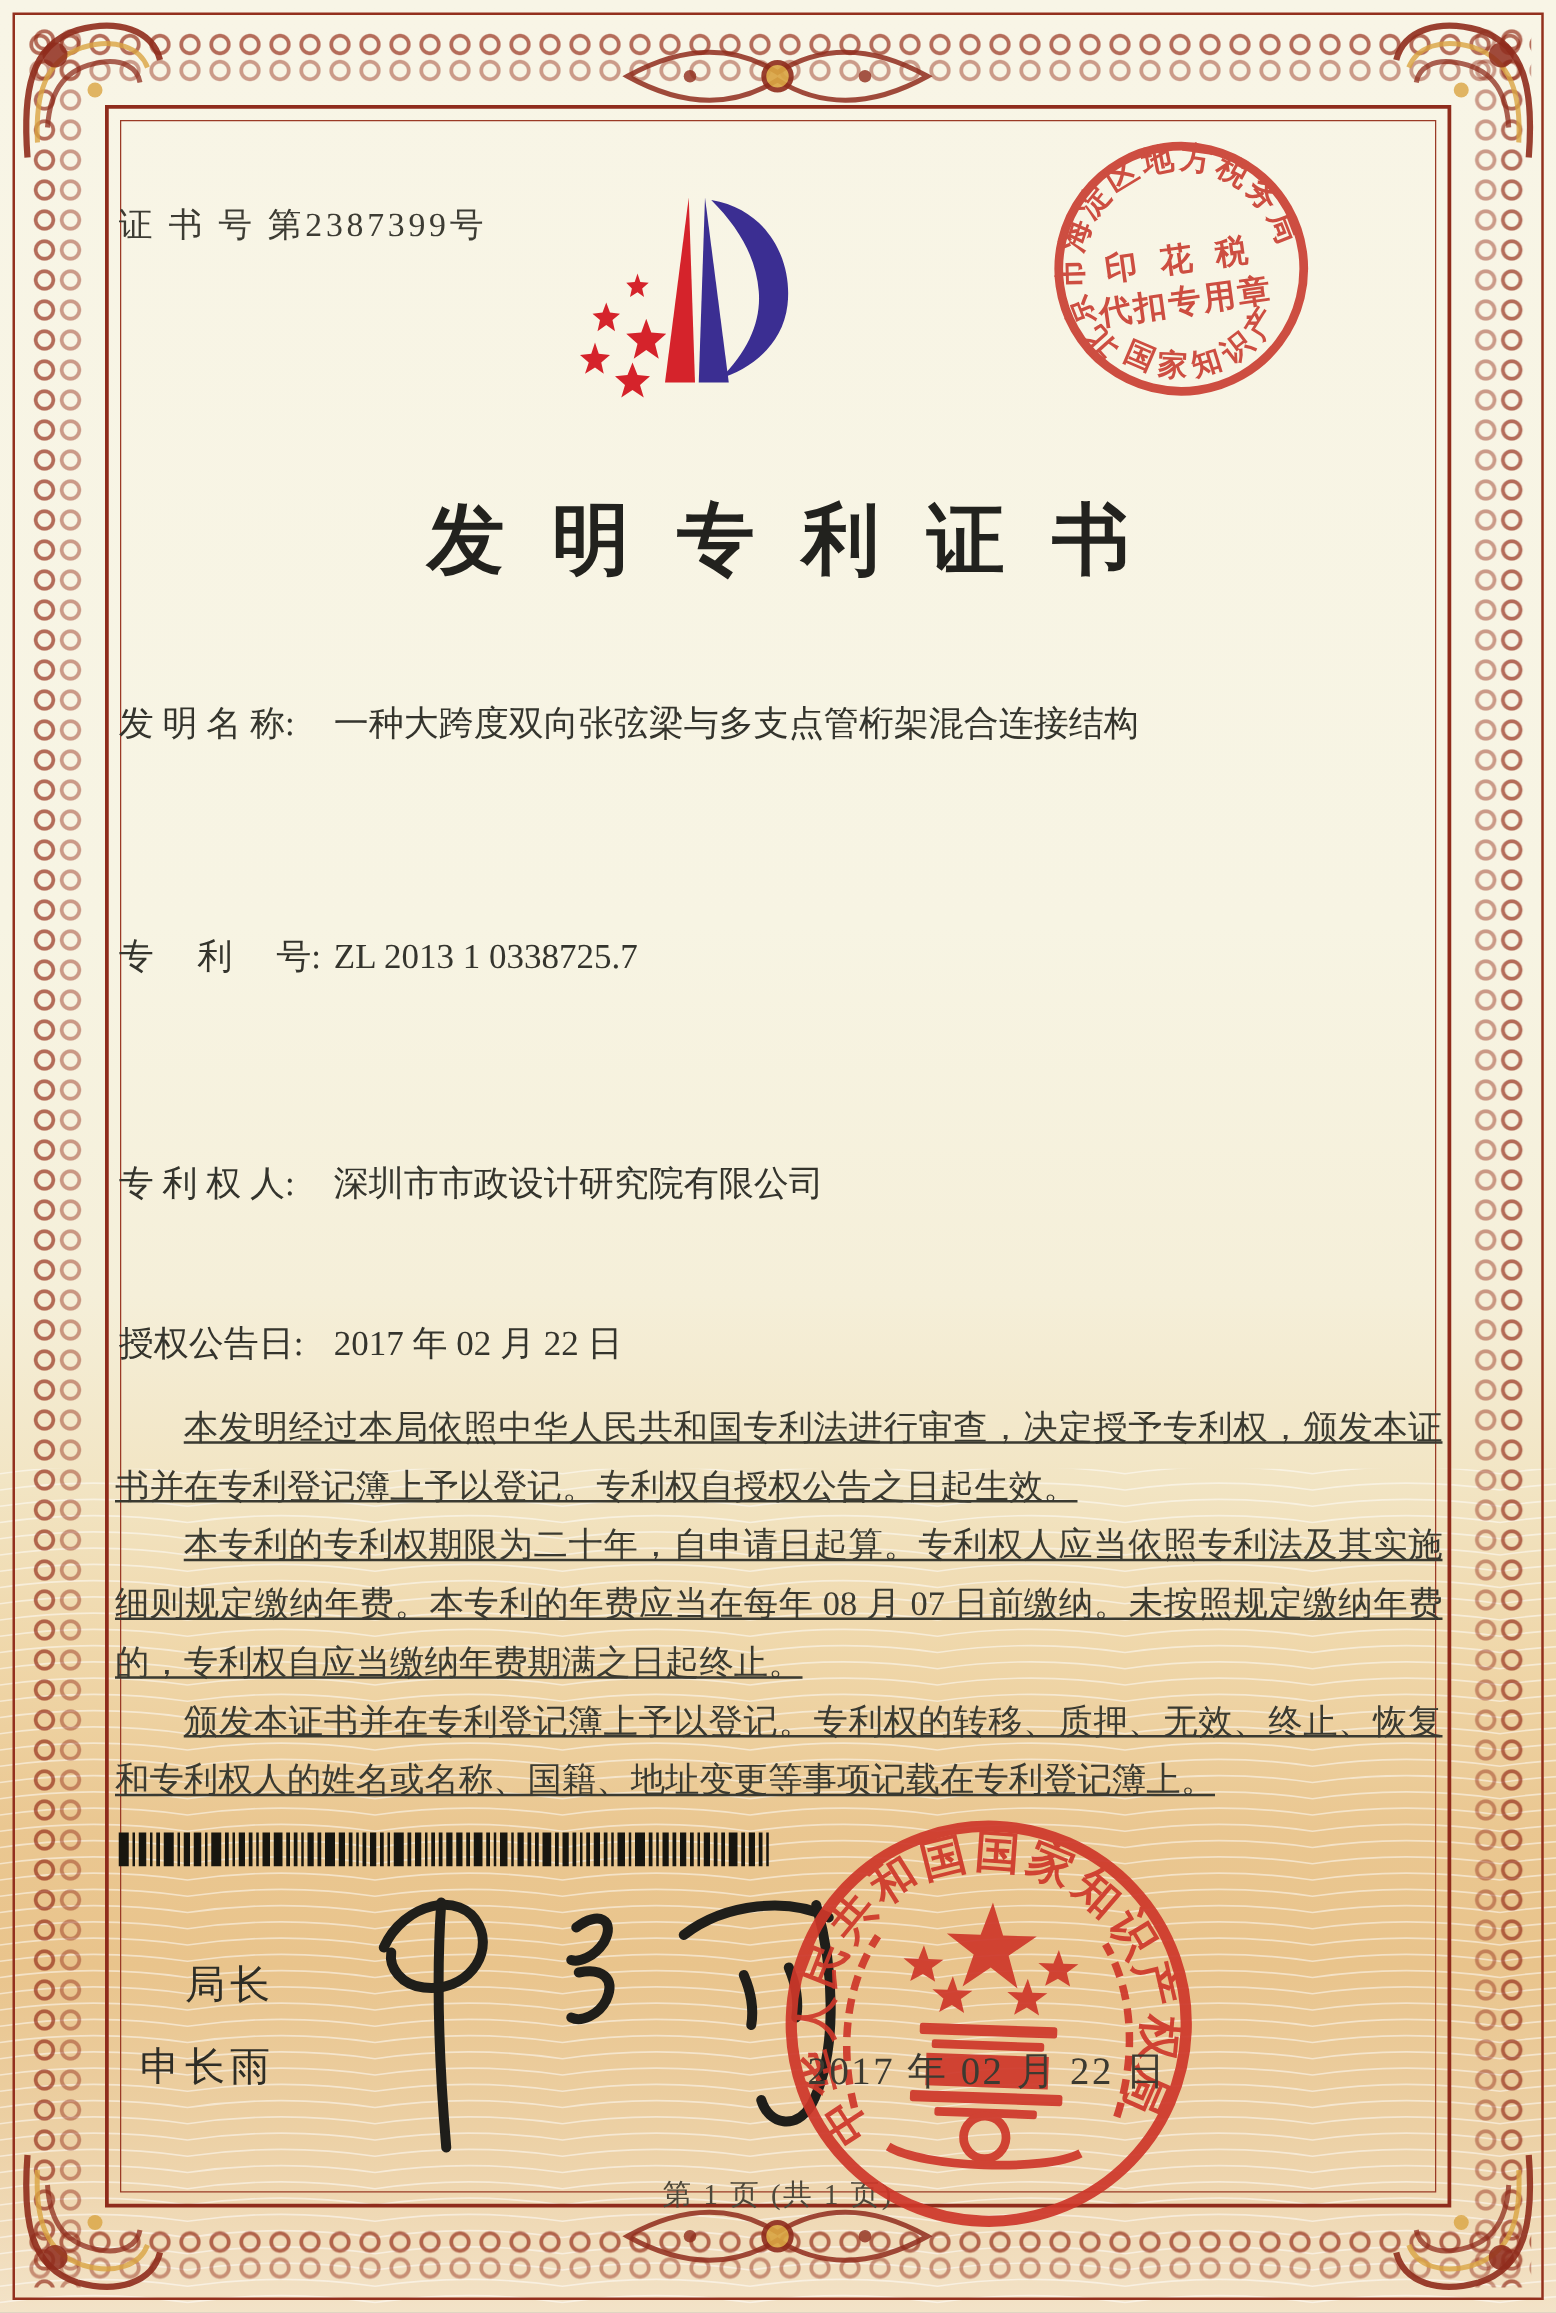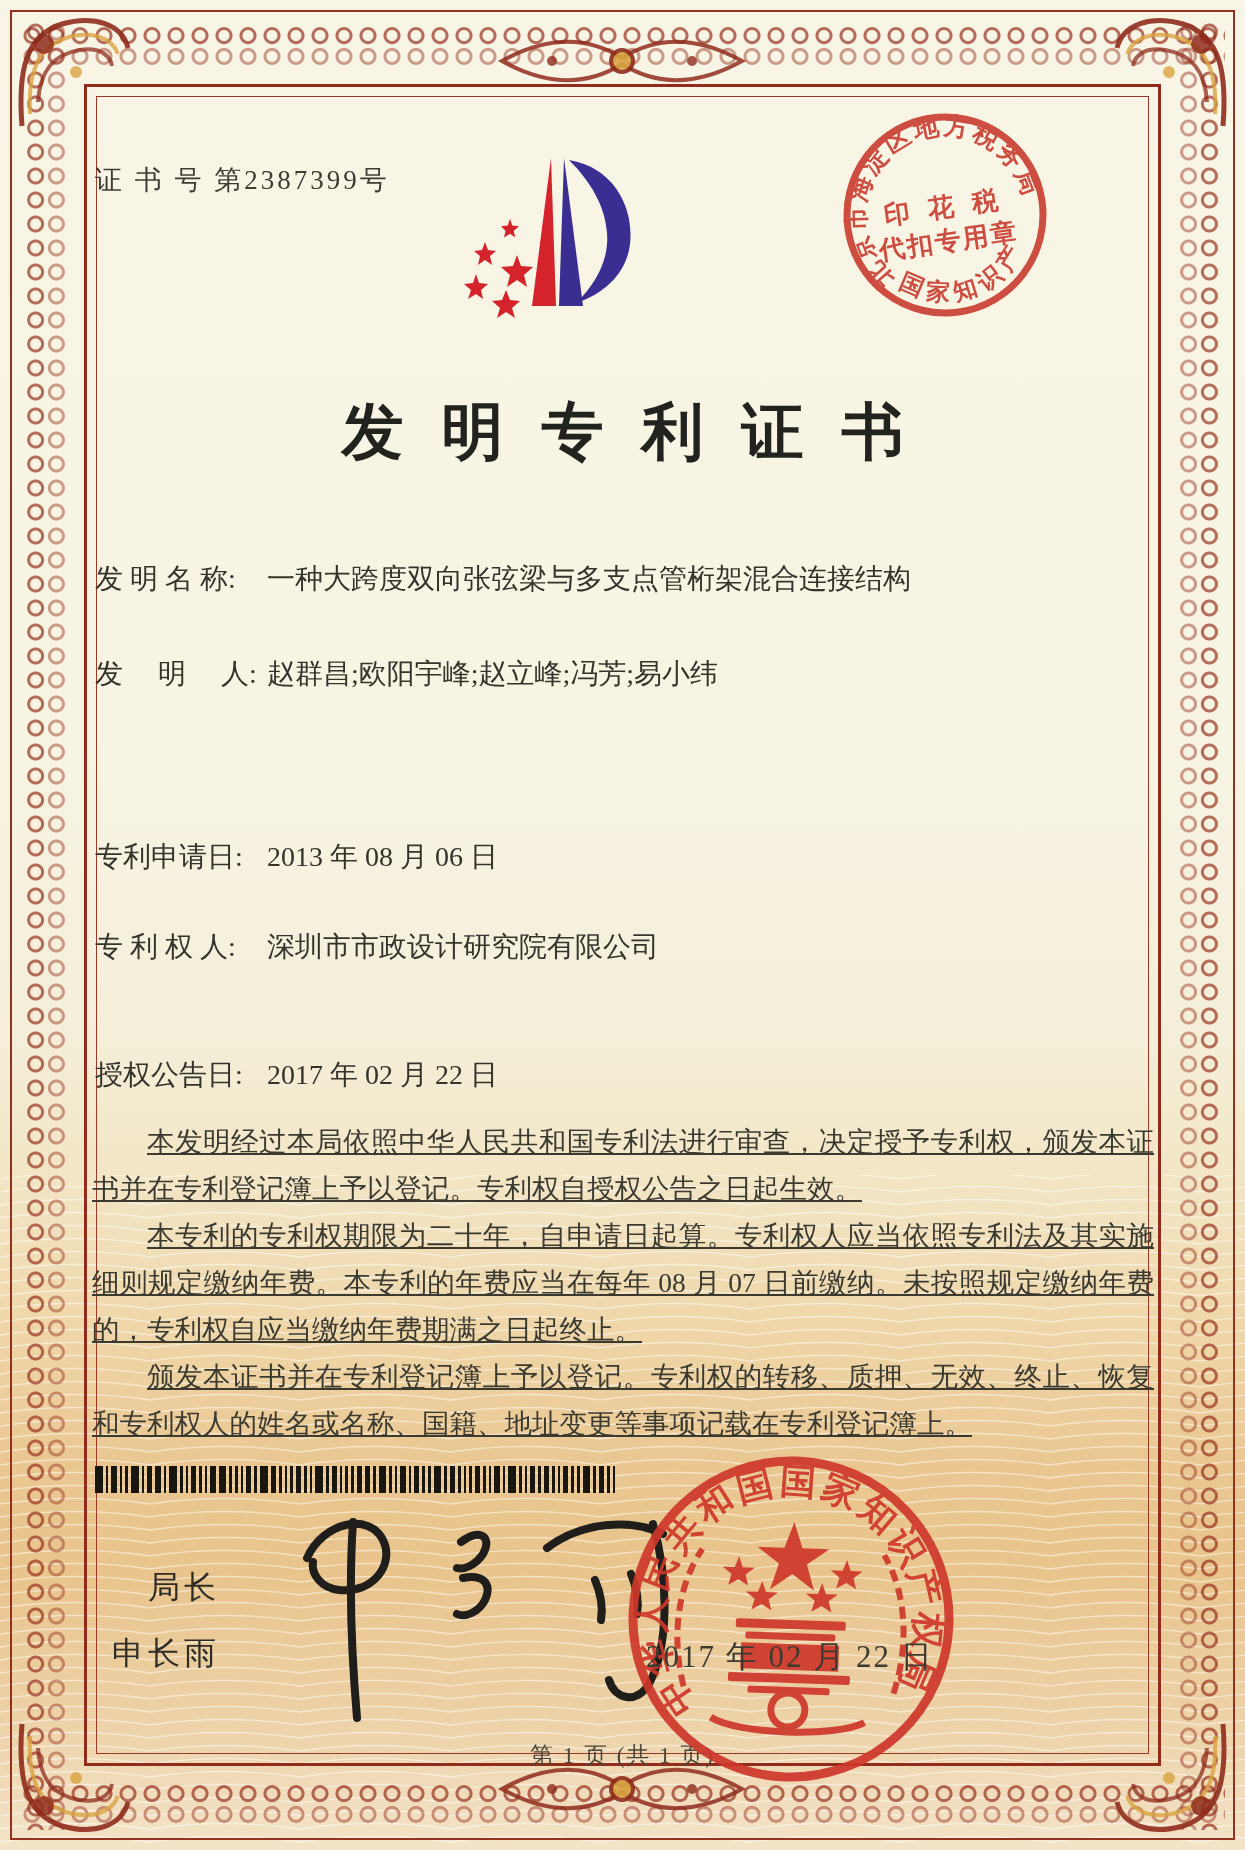--- a/index.html
+++ b/index.html
@@ -205,25 +205,22 @@
     <text font-size="24" font-weight="bold" fill="#c8372b" letter-spacing="6">
       <textPath href="#stamp-arc-bottom" startOffset="28">国家知识产权局</textPath>
     </text>
   </svg>
 
   <div class="abs field" style="top:560px;">
     <span class="lab">发 明 名 称:</span><span>一种大跨度双向张弦梁与多支点管桁架混合连接结构</span>
   </div>
 
   <div class="abs doc-title">发明专利证书</div>
-  <div class="abs field" style="top:655px;">
-    <span class="lab">发　 明　 人:</span><span>赵群昌;欧阳宇峰;赵立峰;冯芳;易小纬</span>
-  </div>
-  <div class="abs field" style="top:838px;">
-    <span class="lab">专利申请日:</span><span>2013 年 08 月 06 日</span>
+  <div class="abs field" style="top:746px;">
+    <span class="lab">专　 利　 号:</span><span>ZL 2013 1 0338725.7</span>
   </div>
   <div class="abs field" style="top:928px;">
     <span class="lab">专 利 权 人:</span><span>深圳市市政设计研究院有限公司</span>
   </div>
   <div class="abs field" style="top:1056px;">
     <span class="lab">授权公告日:</span><span>2017 年 02 月 22 日</span>
   </div>
 
   <div class="abs paras">
     <p>本发明经过本局依照中华人民共和国专利法进行审查，决定授予专利权，颁发本证书并在专利登记簿上予以登记。专利权自授权公告之日起生效。</p>

